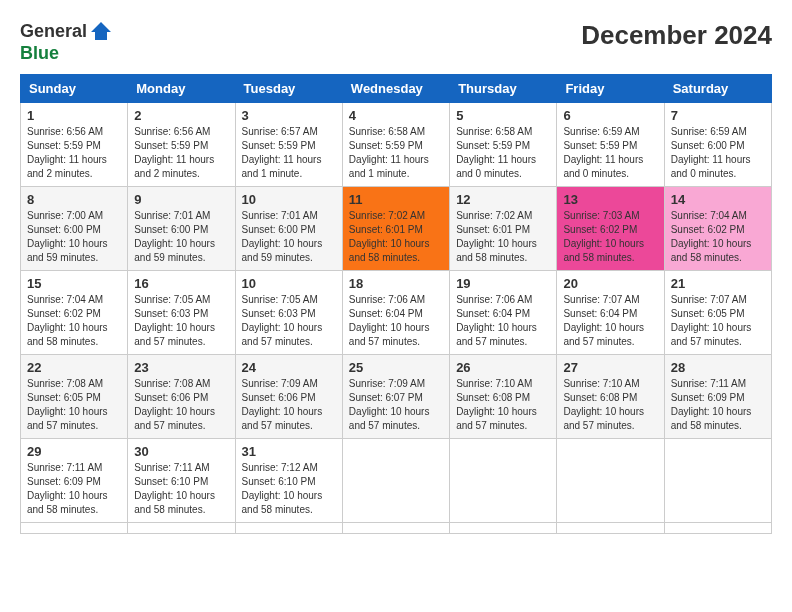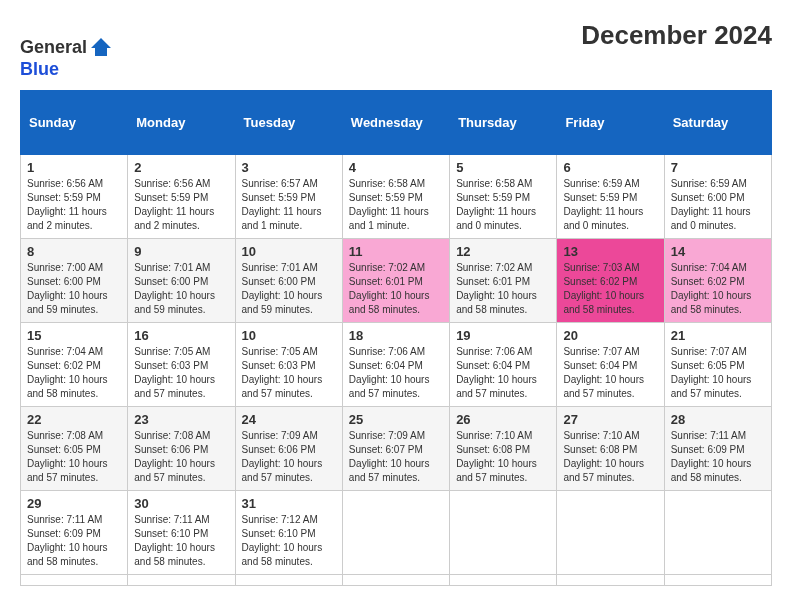--- a/index.html
+++ b/index.html
@@ -12,36 +12,35 @@
     }
     .header {
       display: flex;
       justify-content: space-between;
       align-items: flex-start;
       margin-bottom: 10px;
     }
     .logo {
       display: flex;
       align-items: center;
-      margin-top: 16px;
     }
     .logo-text {
       display: flex;
       flex-direction: column;
       line-height: 1.1;
     }
     .logo-general {
       font-size: 18px;
       font-weight: bold;
       color: #333;
     }
     .logo-blue {
       font-size: 18px;
       font-weight: bold;
-      color: #1d4ed8;
+      color: #15803d;
     }
     .logo-icon {
       width: 24px;
       height: 24px;
       margin-left: 2px;
     }
     .title-area {
       text-align: right;
     }
     .month-title {
@@ -53,21 +52,21 @@
       font-size: 16px;
       color: #555;
     }
     .calendar {
       width: 100%;
       border-collapse: collapse;
     }
     .calendar th {
       background-color: #1565C0;
       color: #fff;
-      padding: 24px 8px;
+      padding: 6px 8px;
       text-align: left;
       font-size: 13px;
       font-weight: bold;
       border: 1px solid #1565C0;
     }
     .calendar td {
       border: 1px solid #ccc;
       vertical-align: top;
       padding: 5px 6px;
       width: 14.28%;
@@ -202,21 +201,21 @@
     </div>
   </td>
         <td style="background: rgb(245, 245, 245);">
     <span class="day-number">10</span>
     <div class="day-info">
       Sunrise: 7:01 AM<br>
       Sunset: 6:00 PM<br>
       Daylight: 10 hours and 59 minutes.
     </div>
   </td>
-        <td style="background: #f9a8d4;">
+        <td style="background: #f97316;">
     <span class="day-number">11</span>
     <div class="day-info">
       Sunrise: 7:02 AM<br>
       Sunset: 6:01 PM<br>
       Daylight: 10 hours and 58 minutes.
     </div>
   </td>
         <td style="background: rgb(245, 245, 245);">
     <span class="day-number">12</span>
     <div class="day-info">

